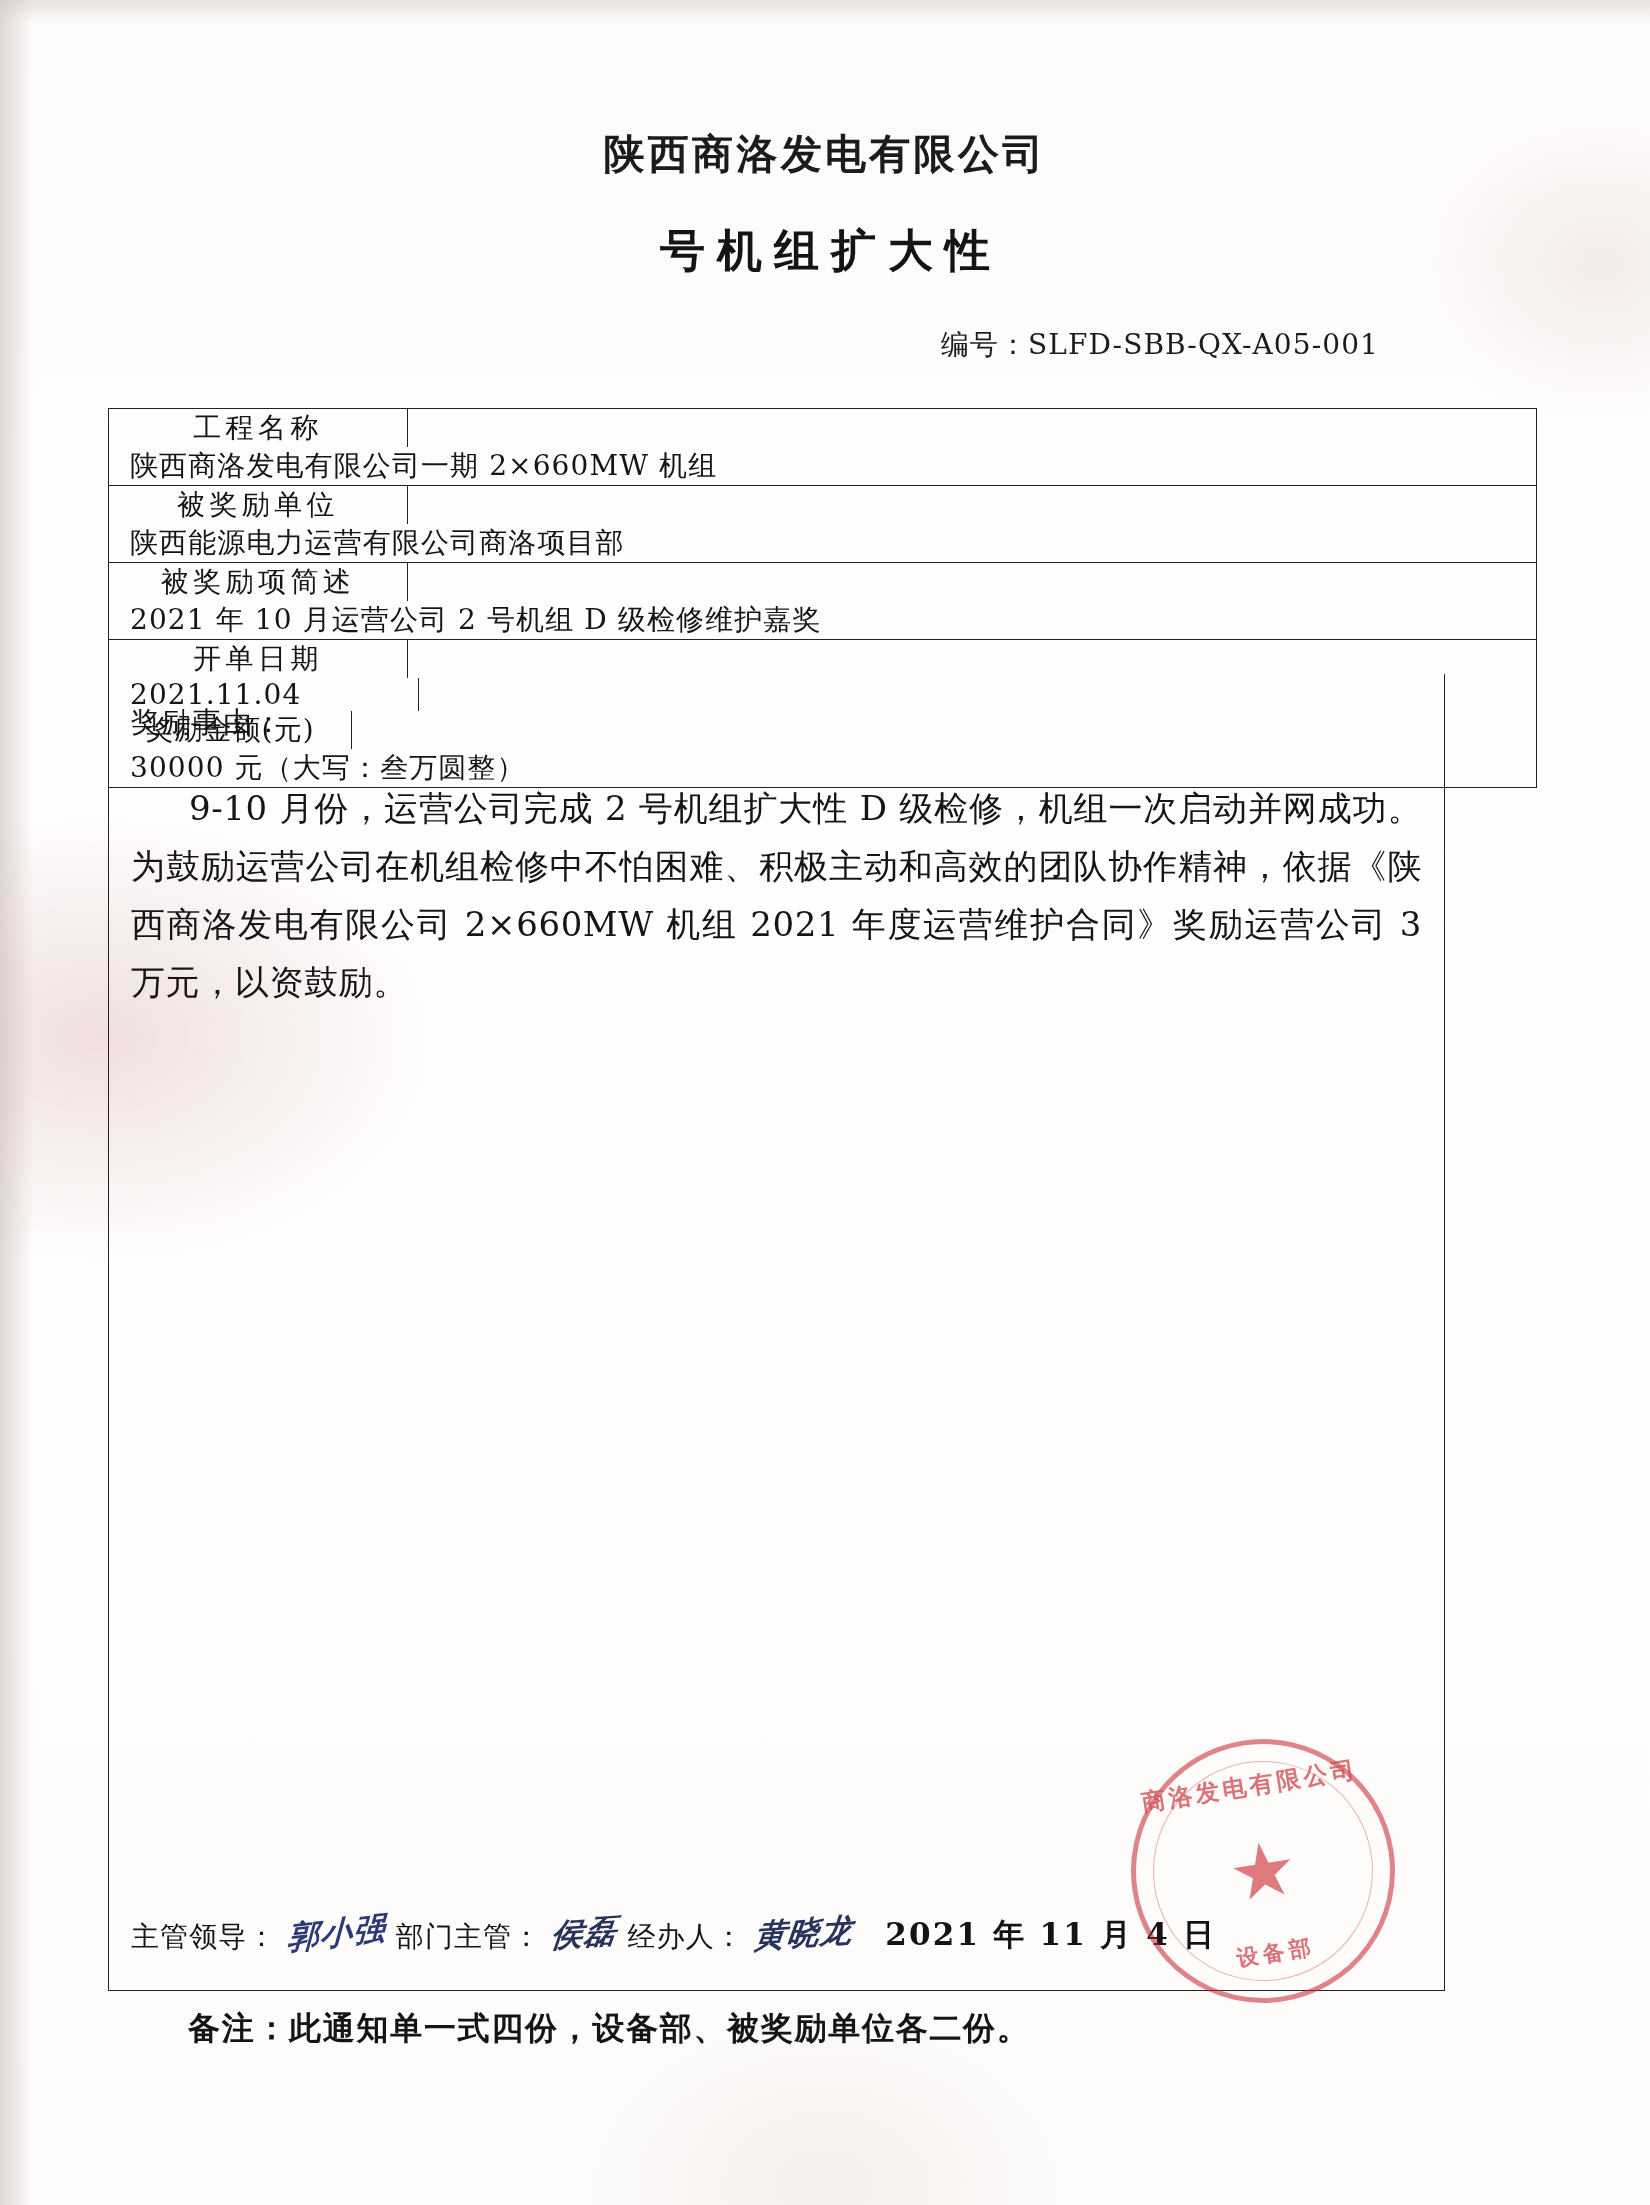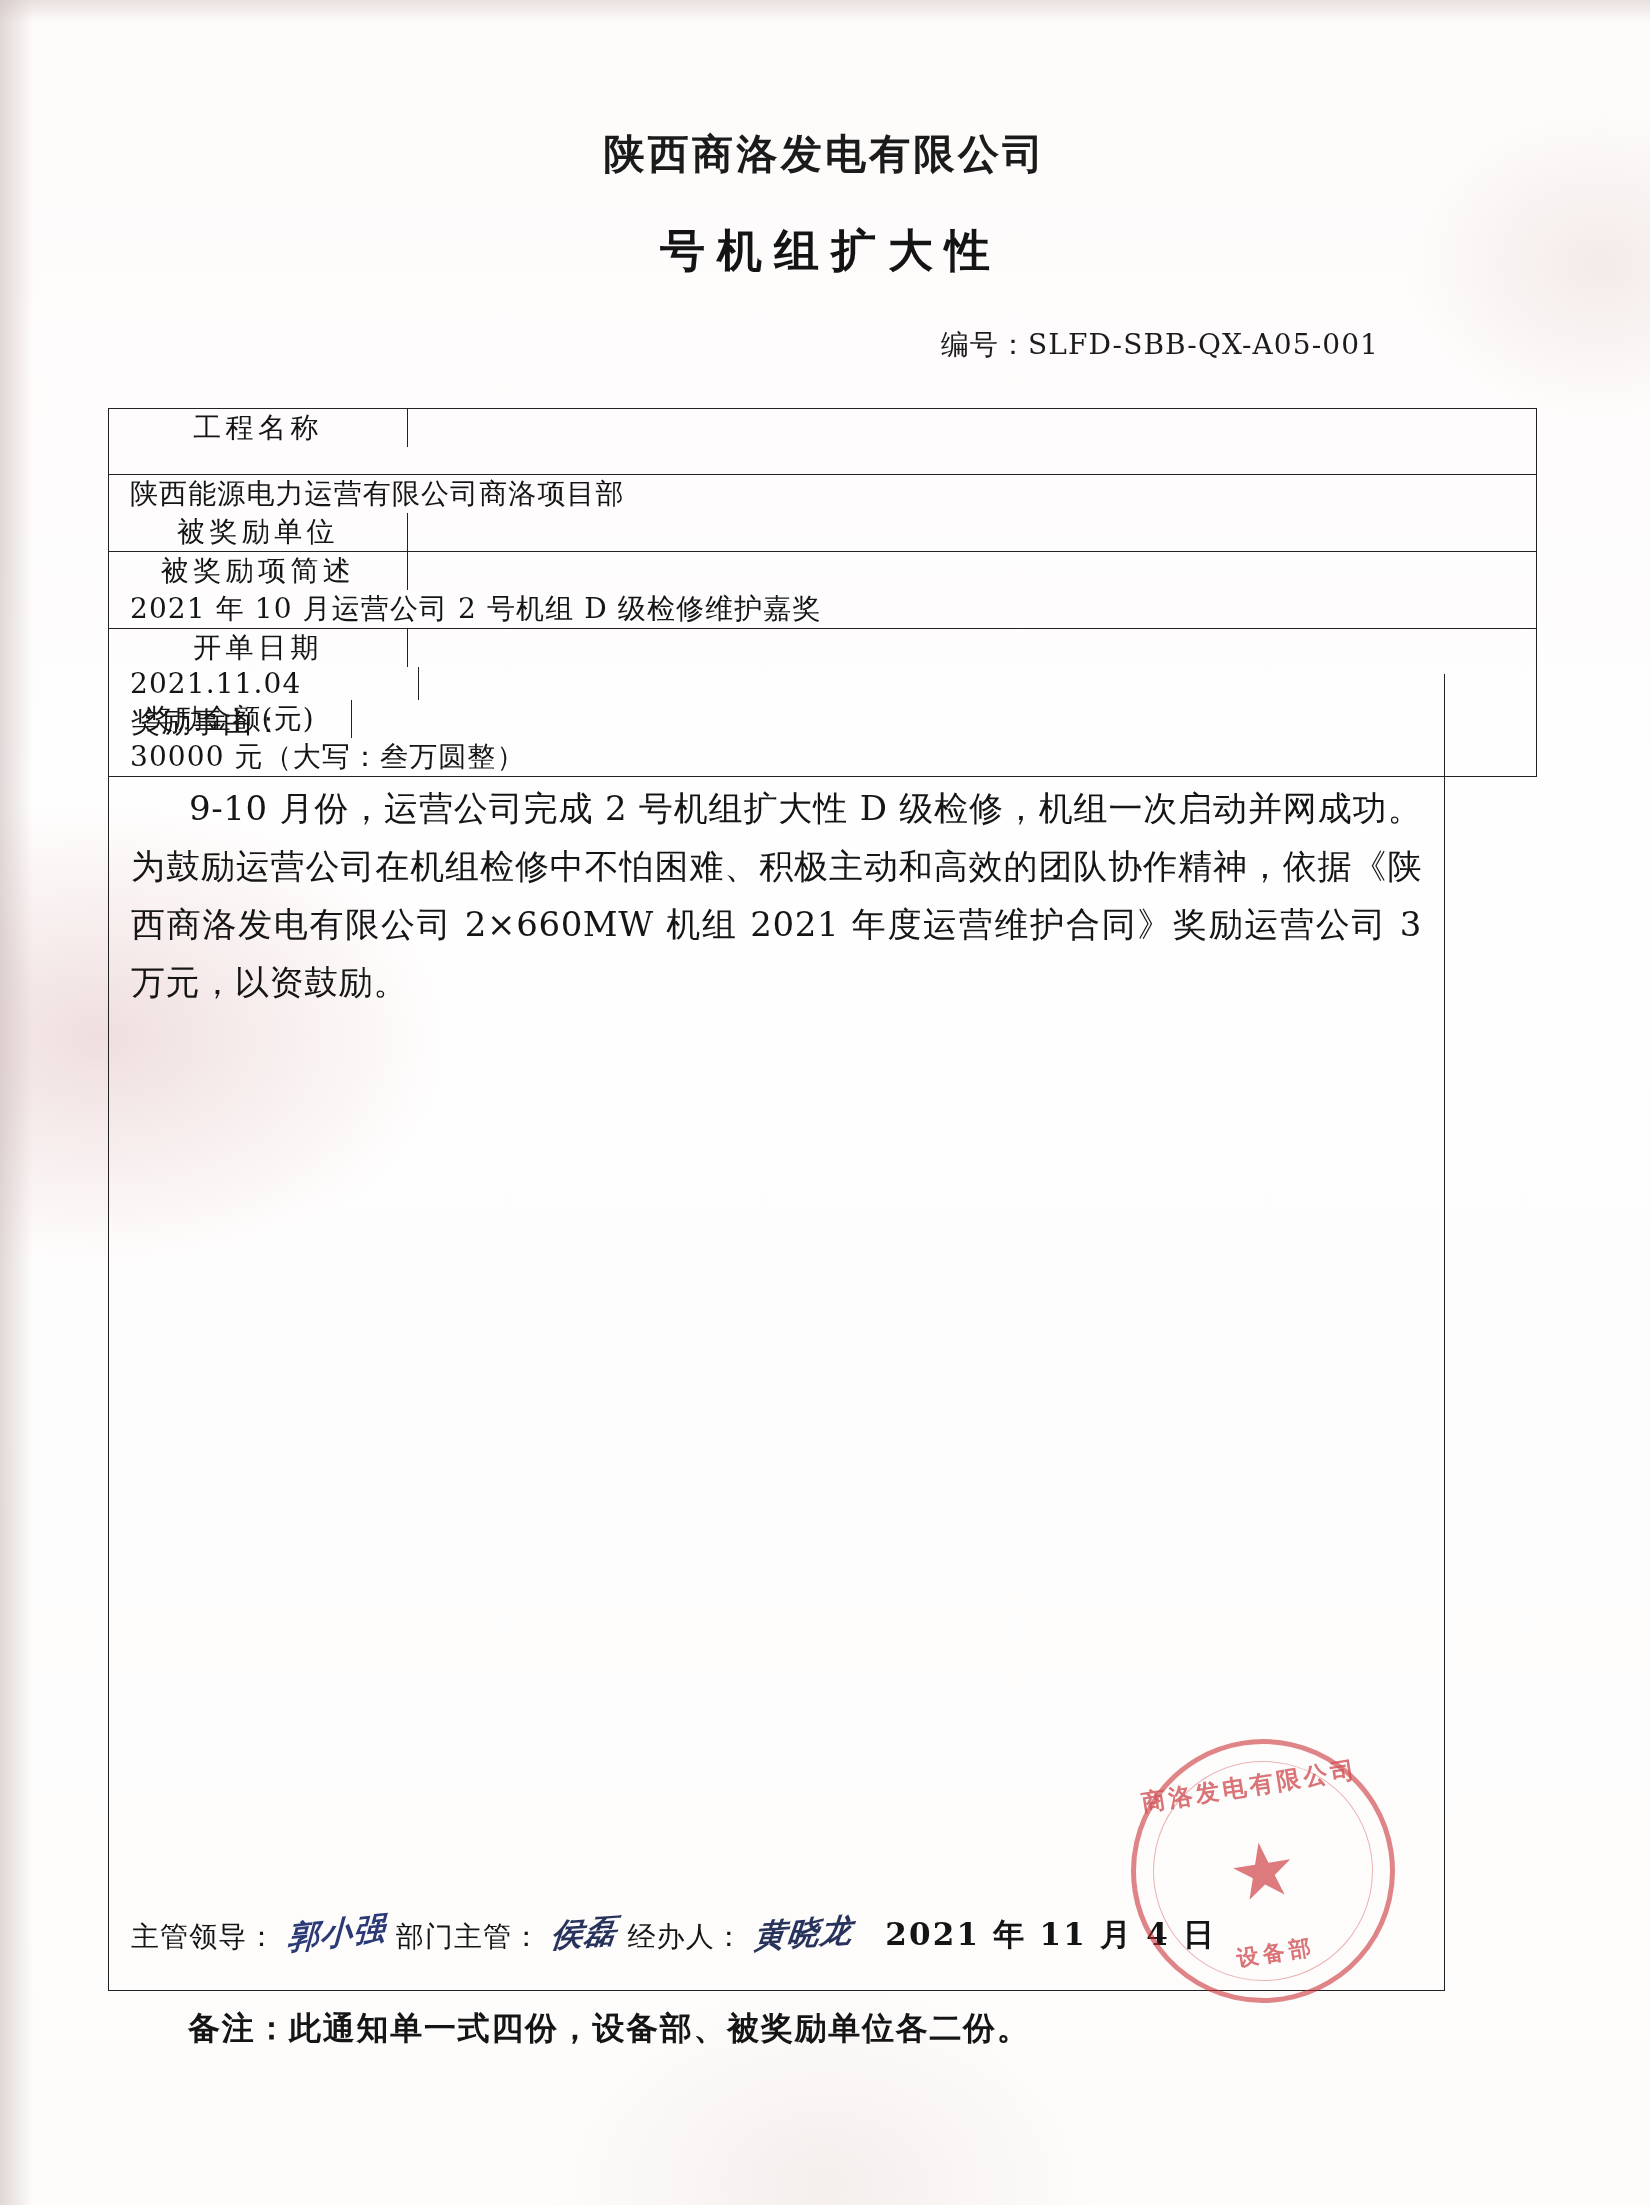--- a/index.html
+++ b/index.html
@@ -254,25 +254,26 @@
 <div class="content">
 
   <div class="company-title">陕西商洛发电有限公司</div>
   <div class="doc-title">号机组扩大性</div>
   <div class="doc-number">编号：SLFD-SBB-QX-A05-001</div>
 
   <div class="table-wrap">
 
     <div class="row">
       <div class="cell label">工程名称</div>
+      <div class="cell value">陕西商洛发电有限公司一期 2×660MW 机组</div>
     </div>
 
     <div class="row">
+      <div class="cell label">被奖励单位</div>
       <div class="cell value">陕西能源电力运营有限公司商洛项目部</div>
-      <div class="cell label">被奖励单位</div>
     </div>
 
     <div class="row">
       <div class="cell label">被奖励项简述</div>
       <div class="cell value">2021 年 10 月运营公司 2 号机组 D 级检修维护嘉奖</div>
     </div>
 
     <div class="row">
       <div class="cell label">开单日期</div>
       <div class="cell value sub">2021.11.04</div>

